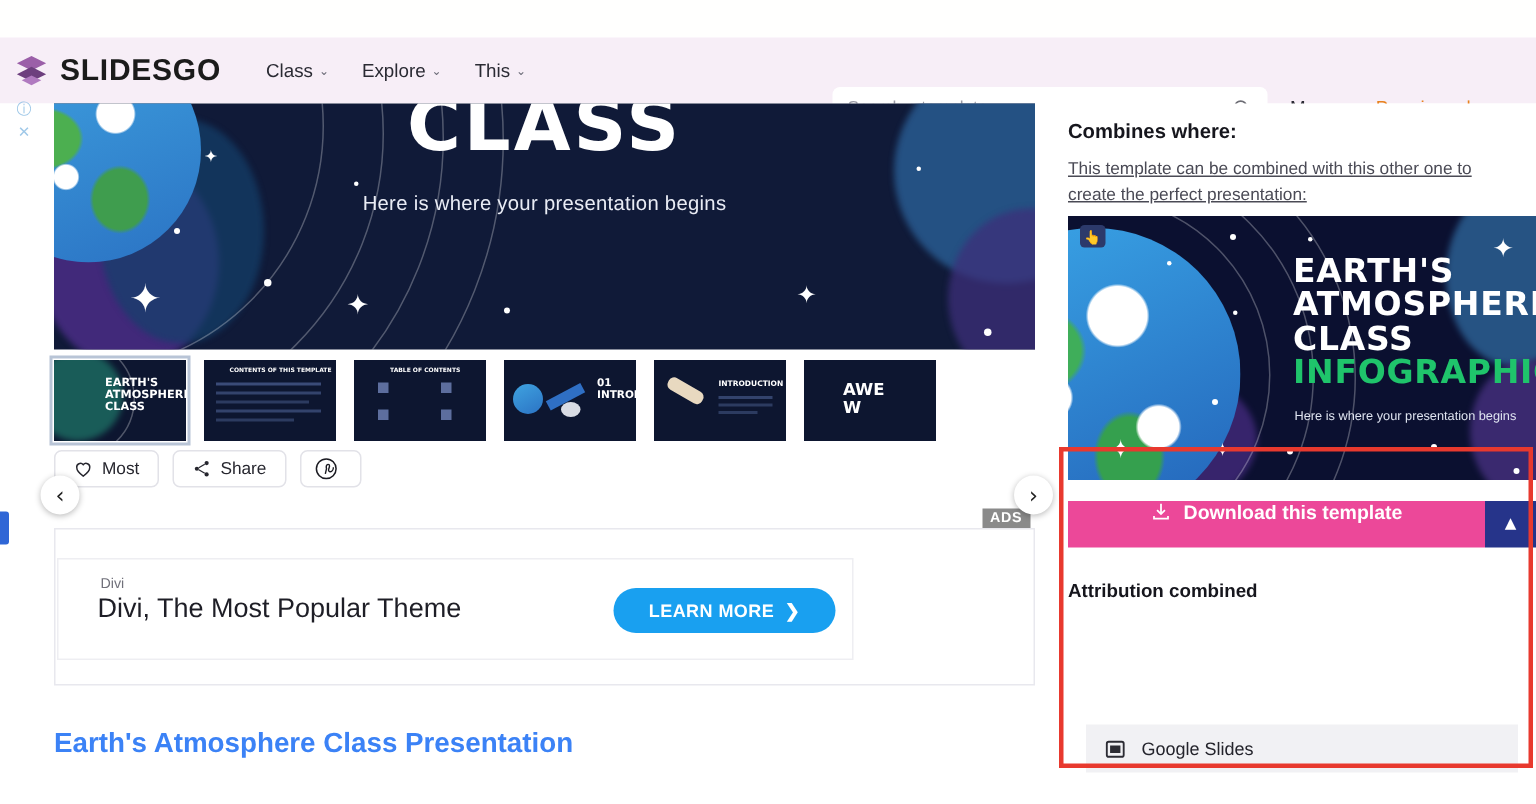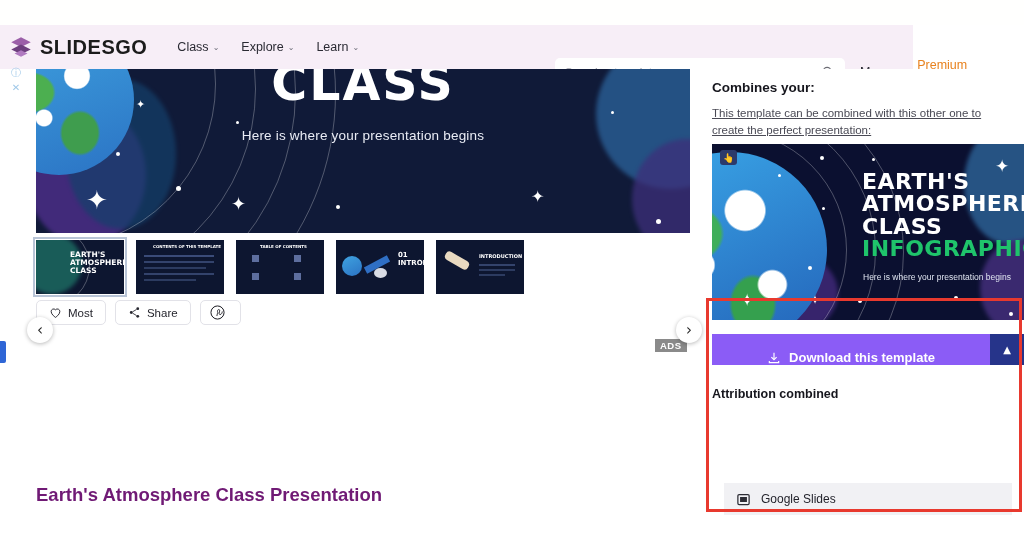--- a/index.html
+++ b/index.html
@@ -9,21 +9,21 @@
     background: #ffffff;
     overflow: hidden;
   }
   .page { position: relative; width: 1024px; height: 536px; background:#fff; }
 
   
   .top-band { position:absolute; left:0; top:0; width:1024px; height:25px; background:#fffffe; }
 
   
   .header {
-    position:absolute; left:0; top:25px; width:913px; height:44px;
+    position:absolute; left:0; top:25px; width:1024px; height:44px;
     background:#f7eef7; display:flex; align-items:center;
   }
   .brand { display:flex; align-items:center; margin-left:8px; }
   .brand-mark { width:26px; height:26px; margin-right:6px; }
   .brand-text { font-size:20px; font-weight:bold; letter-spacing:.5px; color:#1b1b1b; }
   .nav { display:flex; align-items:center; margin-left:30px; gap:22px; }
   .nav-item { font-size:12.5px; color:#2a2a33; display:flex; align-items:center; gap:4px; cursor:pointer; }
   .caret { font-size:8px; color:#6c6c78; }
   .search-wrap {
     position:absolute; left:555px; top:33px; width:290px; height:28px;
@@ -123,21 +123,21 @@
     background:#19a0f0; border-radius:16px; color:#fff; font-size:12px; font-weight:bold;
     display:flex; align-items:center; justify-content:center; gap:7px; cursor:pointer;
     letter-spacing:.3px;
   }
   .ad-side-icons {
     position:absolute; left:11px; top:66px; display:flex; flex-direction:column;
     gap:2px; align-items:center; color:#9fc8e8; font-size:10px;
   }
 
   
-  .page-title { position:absolute; left:36px; top:484px; font-size:18.5px; font-weight:bold; color:#701a75; }
+  .page-title { position:absolute; left:36px; top:484px; font-size:18.5px; font-weight:bold; color:#3b82f6; }
 
   
   .left-tab { position:absolute; left:-4px; top:272px; width:10px; height:22px; background:#2f66d6; border-radius:2px; }
 
   
   .side { position:absolute; left:700px; top:69px; width:324px; height:467px; background:#fff; }
   .side-h { position:absolute; left:12px; top:11px; font-size:13.5px; font-weight:bold; color:#16161d; }
   .side-p { position:absolute; left:12px; top:36px; width:300px; font-size:11.5px; color:#4a4a55; line-height:1.45;text-decoration:underline; }
 
   .combo {
@@ -161,22 +161,22 @@
   }
   .combo-green { color:#1fc46b; }
   .combo-sub { position:absolute; left:151px; top:128px; font-size:8.5px; color:#dfe4f0; }
   .combo-badge {
     position:absolute; left:8px; top:6px; width:17px; height:15px; border-radius:3px;
     background:#2c3a6b; display:flex; align-items:center; justify-content:center; font-size:9px;
   }
 
   .dl-row { position:absolute; left:12px; top:265px; width:312px; height:31px; display:flex; }
   .dl-main {
-    flex:1; background:#8b5cf6; color:#fff; font-size:13px; font-weight:bold;
-    display:flex; align-items:flex-end; justify-content:center; gap:8px; cursor:pointer;
+    flex:1; background:#ec4899; color:#fff; font-size:13px; font-weight:bold;
+    display:flex; align-items:flex-start; justify-content:center; gap:8px; cursor:pointer;
   }
   .dl-toggle {
     width:34px; background:#26348a; color:#fff; display:flex; align-items:center;
     justify-content:center; font-size:10px; cursor:pointer; font-family:"DejaVu Sans", sans-serif;
   }
   .attr { position:absolute; left:12px; top:318px; font-size:12.5px; font-weight:bold; color:#16161d; }
   .fmt {
     position:absolute; left:24px; width:288px; height:32px; background:#f1f1f4;
     display:flex; align-items:center; gap:10px; padding-left:12px; cursor:pointer;
     font-size:12px; color:#24242c;
@@ -209,21 +209,21 @@
     <div class="nav">
       <div class="nav-item">
         <span>Class</span>
         <span class="caret">⌄</span>
       </div>
       <div class="nav-item">
         <span>Explore</span>
         <span class="caret">⌄</span>
       </div>
       <div class="nav-item">
-        <span>Learn</span>
+        <span>This</span>
         <span class="caret">⌄</span>
       </div>
     </div>
 
     <div class="search-wrap">
       <input class="search-input" placeholder="Search a template" style="">
       <svg class="search-icon" viewBox="0 0 24 24">
         <circle cx="10.5" cy="10.5" r="6.5" fill="none" stroke="#3c3c46" stroke-width="2"></circle>
         <line x1="15.5" y1="15.5" x2="21" y2="21" stroke="#3c3c46" stroke-width="2"></line>
       </svg>
@@ -291,20 +291,23 @@
         <div style="position:absolute;left:38px;top:28px;width:13px;height:10px;border-radius:50%;background:#d9dce4;"></div>
         <div class="thumb-label" style="left:62px;top:12px;font-size:7px;">01<br>INTRODUCTION</div>
       </div>
       <div class="thumb">
         <div style="position:absolute;left:8px;top:16px;width:26px;height:9px;background:#e8d9c0;transform:rotate(30deg);border-radius:4px;"></div>
         <div class="thumb-label" style="left:43px;top:14px;font-size:5px;">INTRODUCTION</div>
         <div style="position:absolute;left:43px;top:24px;width:36px;height:2px;background:#33436c;"></div>
         <div style="position:absolute;left:43px;top:29px;width:36px;height:2px;background:#2c3b60;"></div>
         <div style="position:absolute;left:43px;top:34px;width:26px;height:2px;background:#2c3b60;"></div>
       </div>
+      <div class="thumb">
+        <div class="thumb-label" style="left:26px;top:14px;font-size:11px;">AWE<br>W</div>
+      </div>
     </div>
     <div class="nav-arrow left">‹</div>
     <div class="nav-arrow right">›</div>
 
     <div class="actions">
       <div class="btn">
         <svg width="13" height="13" viewBox="0 0 24 24">
           <path d="M12 21s-8-5.2-8-10.4A4.6 4.6 0 0 1 12 7a4.6 4.6 0 0 1 8 3.6C20 15.8 12 21 12 21z" fill="none" stroke="#26262e" stroke-width="1.8"></path>
         </svg>
         <span>Most</span>
@@ -326,29 +329,39 @@
         </svg>
         <span></span>
       </div>
     </div>
 
     <div class="left-tab"></div>
 
   </div>
 
   <div class="ads-badge">ADS</div>
+  <div class="ad-outer">
+    <div class="ad-inner">
+      <div class="ad-kicker">Divi</div>
+      <div class="ad-title">Divi, The Most Popular Theme</div>
+      <div class="ad-cta">
+        <span>LEARN MORE</span>
+        <span>❯</span>
+      </div>
+    </div>
+  </div>
   <div class="ad-side-icons">
     <span>ⓘ</span>
     <span>✕</span>
   </div>
 
   <div class="page-title">Earth's Atmosphere Class Presentation</div>
 
   <div class="side">
-    <div class="side-h">Combines your:</div>
+    <div class="side-h">Combines where:</div>
     <div class="side-p">This template can be combined with this other one to create the perfect presentation:</div>
 
     <div class="combo">
       <div class="blob" style="left:252px;top:-20px;width:90px;height:120px;background:#2b5f92;opacity:.85;"></div>
       <div class="blob" style="left:268px;top:96px;width:80px;height:95px;background:#46307f;opacity:.8;"></div>
       <div class="blob" style="left:6px;top:104px;width:120px;height:90px;background:#4a2d86;opacity:.7;"></div>
       <div class="combo-earth"></div>
       <div class="swirl" style="left:-105px;top:-14px;width:240px;height:240px;"></div>
       <div class="swirl" style="left:-126px;top:-38px;width:290px;height:290px;"></div>
       <div class="swirl" style="left:-148px;top:-62px;width:340px;height:340px;"></div>

